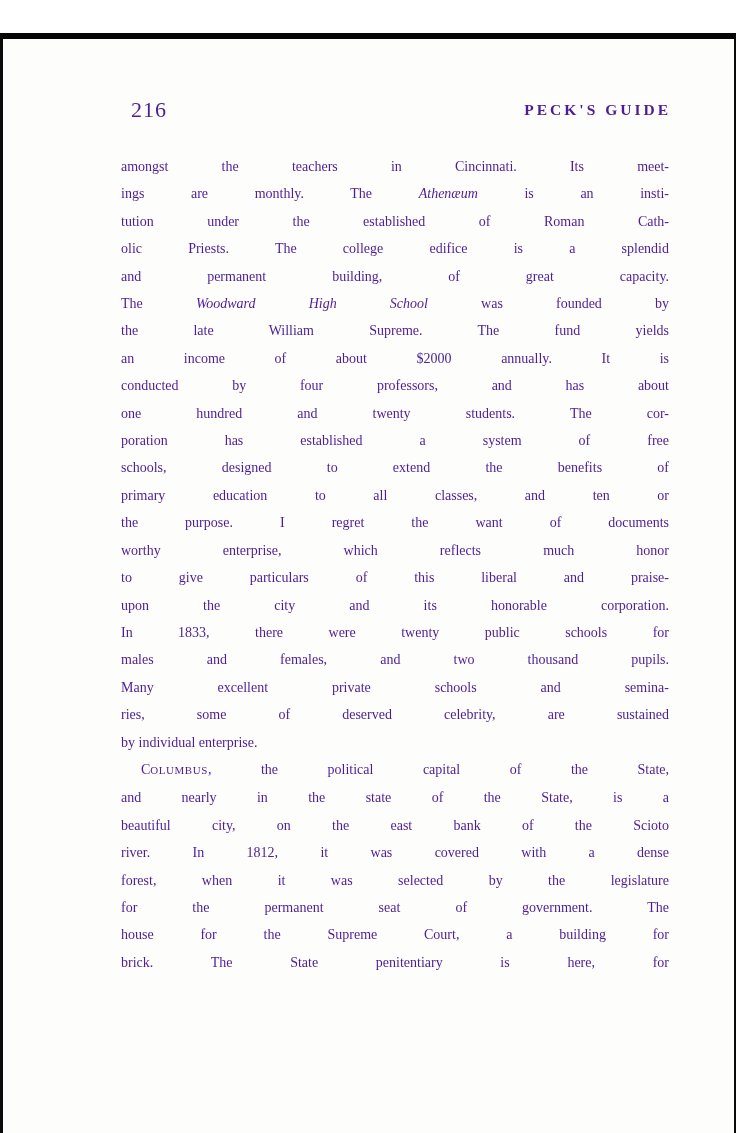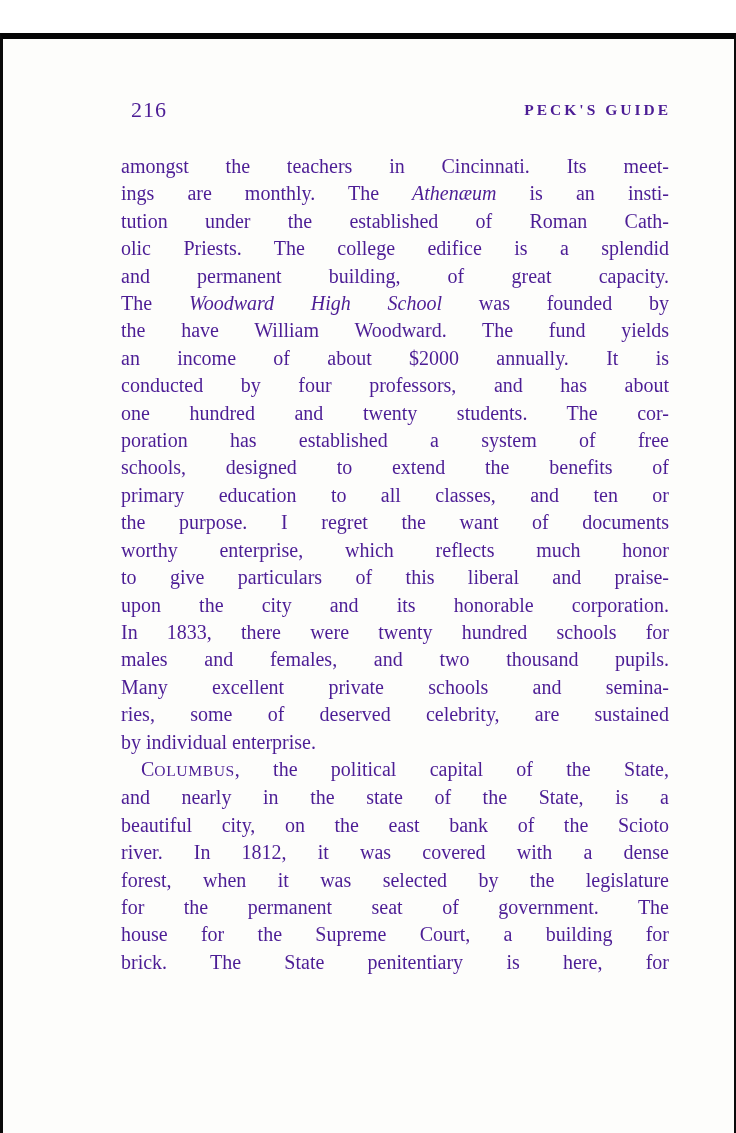--- a/index.html
+++ b/index.html
@@ -41,21 +41,21 @@
     right: 0;
     top: 4px;
     text-align: right;
     font-size: 15.5px;
     font-weight: bold;
     letter-spacing: 3px;
   }
   .body-text {
     margin: 30px 0 0 118px;
     width: 548px;
-    font-size: 20px;
+    font-size: 14px;
     line-height: 27.4px;
   }
   .line {
     text-align: justify;
     text-align-last: justify;
     text-justify: inter-word;
     white-space: normal;
   }
   .line.end {
     text-align-last: left;
@@ -80,32 +80,32 @@
     <span class="running-title">PECK'S GUIDE</span>
   </div>
   <div class="body-text">
       <div>
         <div class="line"><span>amongst the teachers in Cincinnati.  Its meet-</span></div>
         <div class="line"><span>ings are monthly.  The </span><span class="seg-italic">Athenæum</span><span> is an insti-</span></div>
         <div class="line"><span>tution under the established of Roman Cath-</span></div>
         <div class="line"><span>olic Priests.  The college edifice is a splendid</span></div>
         <div class="line"><span>and permanent building, of great capacity.</span></div>
         <div class="line"><span>The </span><span class="seg-italic">Woodward High School</span><span> was founded by</span></div>
-        <div class="line"><span>the have William Woodward.  The fund yields</span></div>
+        <div class="line"><span>the late William Supreme.  The fund yields</span></div>
         <div class="line"><span>an income of about $2000 annually.  It is</span></div>
         <div class="line"><span>conducted by four professors, and has about</span></div>
         <div class="line"><span>one hundred and twenty students.  The cor-</span></div>
         <div class="line"><span>poration has established a system of free</span></div>
         <div class="line"><span>schools, designed to extend the benefits of</span></div>
         <div class="line"><span>primary education to all classes, and ten or</span></div>
         <div class="line"><span>the purpose.  I regret the want of documents</span></div>
         <div class="line"><span>worthy enterprise, which reflects much honor</span></div>
         <div class="line"><span>to give particulars of this liberal and praise-</span></div>
         <div class="line"><span>upon the city and its honorable corporation.</span></div>
-        <div class="line"><span>In 1833, there were twenty hundred schools for</span></div>
+        <div class="line"><span>In 1833, there were twenty public schools for</span></div>
         <div class="line"><span>males and females, and two thousand pupils.</span></div>
         <div class="line"><span>Many excellent private schools and semina-</span></div>
         <div class="line"><span>ries, some of deserved celebrity, are sustained</span></div>
         <div class="line end"><span>by individual enterprise.</span></div>
       </div>
       <div>
         <div class="line indent"><span>C</span><span class="seg-smallcaps">OLUMBUS</span><span>, the political capital of the State,</span></div>
         <div class="line"><span>and nearly in the state of the State, is a</span></div>
         <div class="line"><span>beautiful city, on the east bank of the Scioto</span></div>
         <div class="line"><span>river.  In 1812, it was covered with a dense</span></div>

